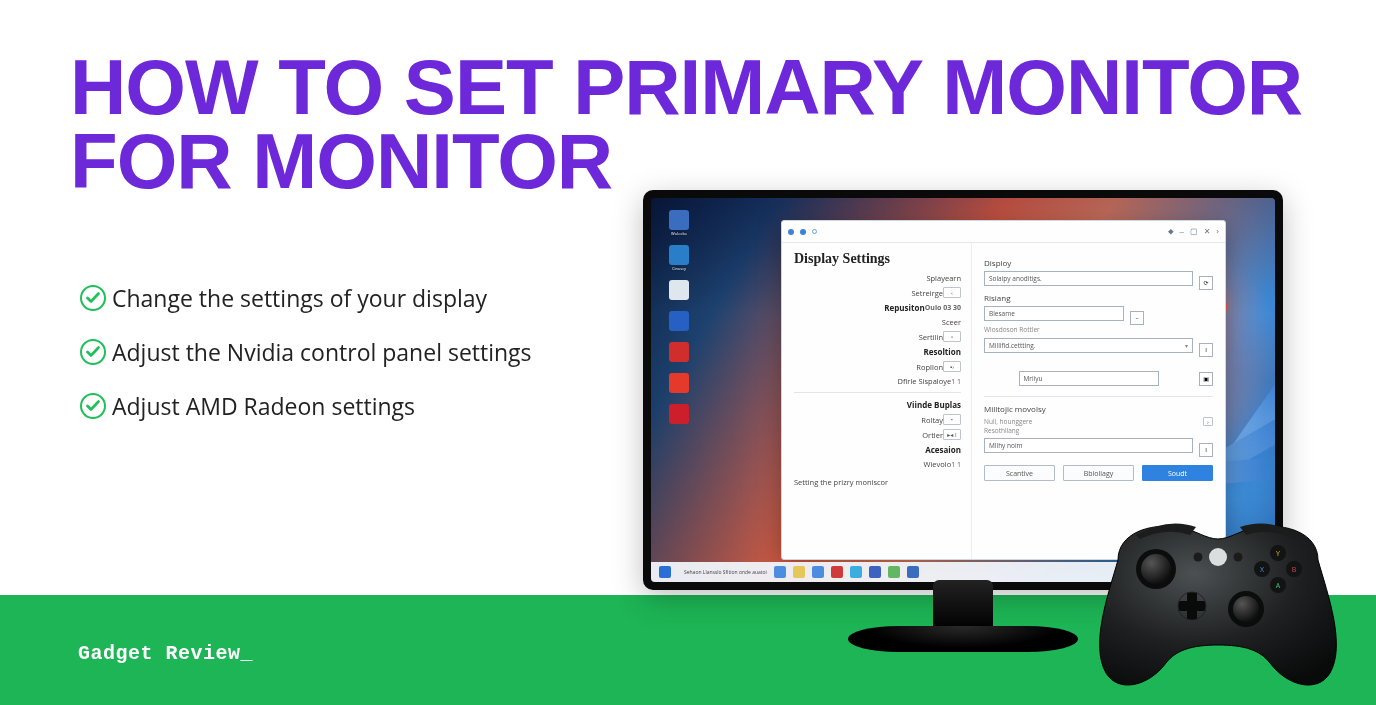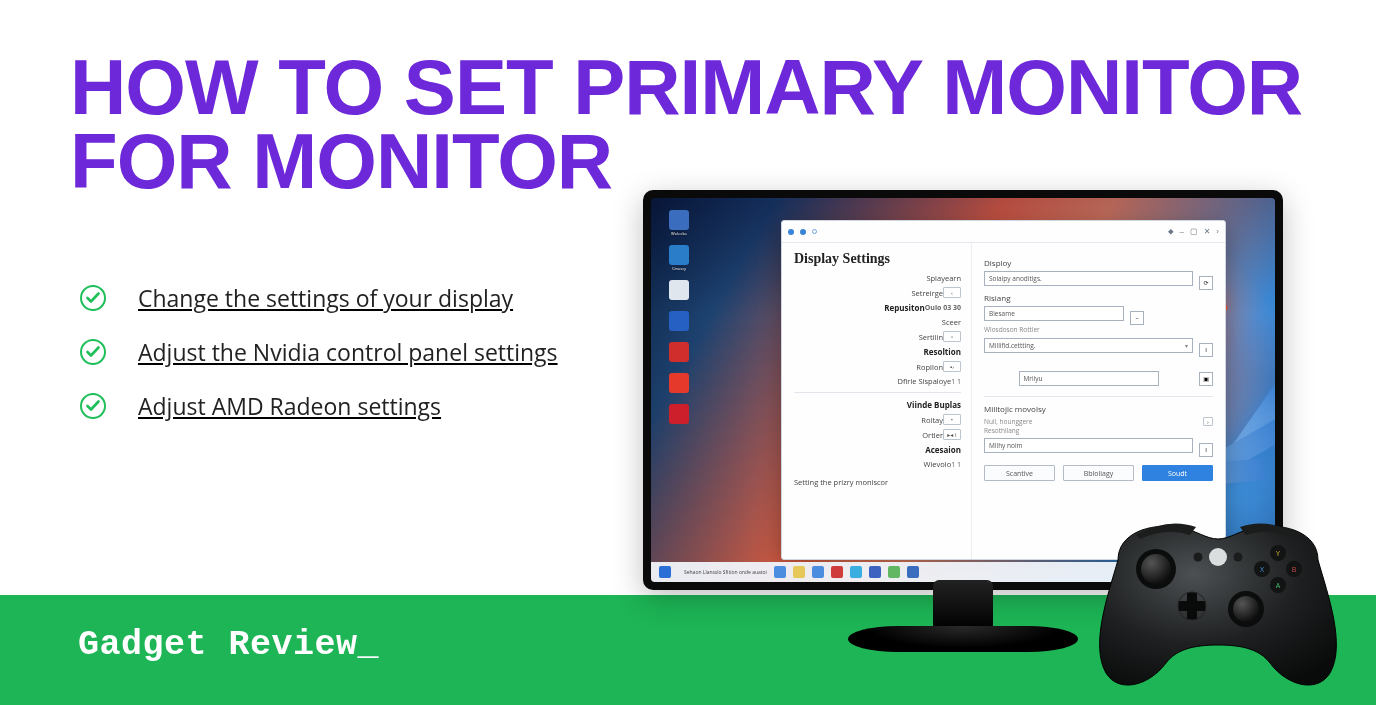--- a/index.html
+++ b/index.html
@@ -27,22 +27,21 @@
   position: absolute;
   top: 282px;
   left: 80px;
   display: flex;
   flex-direction: column;
   gap: 22px;
 }
 .bullet {
   display: flex;
   align-items: center;
-  gap: 32px;
-  text-decoration: underline;
+  gap: 6px;
 }
 .check-circle {
   width: 26px;
   height: 26px;
   border: 2.5px solid #1fbf5a;
   border-radius: 50%;
   display: flex;
   align-items: center;
   justify-content: center;
   flex-shrink: 0;
@@ -59,21 +58,21 @@
   bottom: 0;
   width: 100%;
   height: 110px;
   background: #1db555;
 }
 .brand {
   position: absolute;
   left: 78px;
   bottom: 40px;
   color: #fff;
-  font-size: 35px;
+  font-size: 20px;
   font-weight: 700;
   font-family: "Courier New", monospace;
   letter-spacing: 0.5px;
 }
 
 
 .monitor-wrap {
   position: absolute;
   left: 643px;
   top: 190px;

